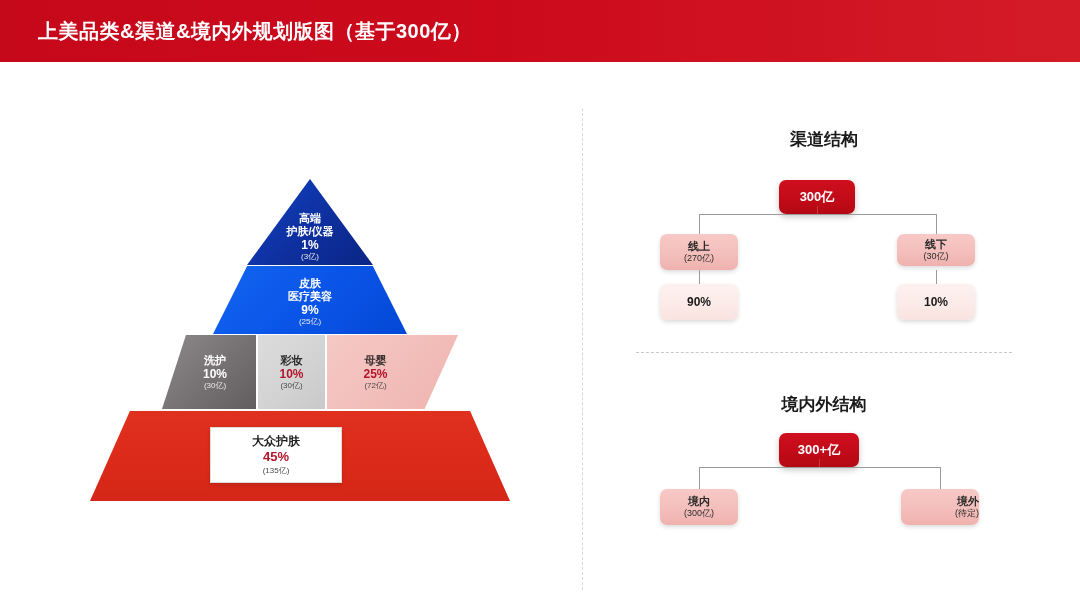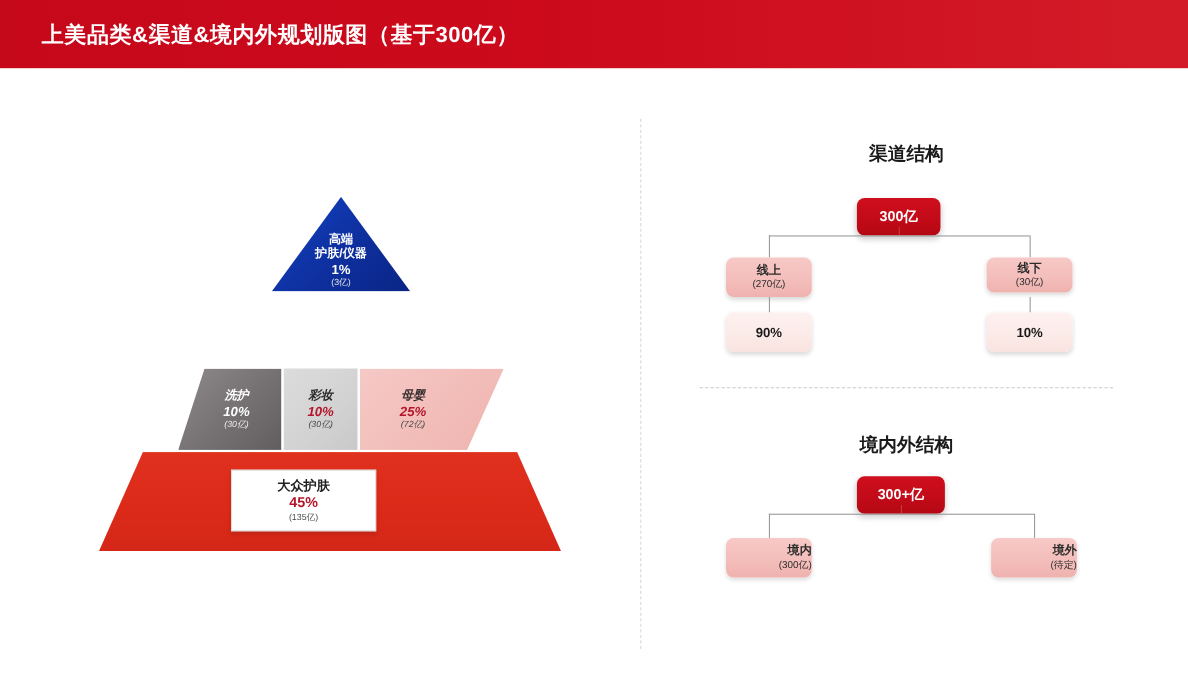--- a/index.html
+++ b/index.html
@@ -66,21 +66,21 @@
 
   
   #tier2 { left: 123px; top: 91px; width: 194px; height: 68px; }
   #tier2 .shape {
     background: linear-gradient(135deg, #1565f0 0%, #0a55e8 50%, #0448d6 100%);
     clip-path: polygon(17.6% 0%, 82.4% 0%, 100% 100%, 0% 100%);
   }
   #tier2 .tier-label { top: 11px; color: #ffffff; }
 
   
-  #tier3 { left: 72px; top: 160px; width: 296px; height: 74px; font-style: italic; }
+  #tier3 { left: 72px; top: 160px; width: 296px; height: 74px; }
   .t3-block { position: absolute; top: 0; height: 74px; }
   #t3-a { left: 0px; width: 94px; }
   #t3-a .shape {
     background: linear-gradient(135deg, #8e8a8c 0%, #757173 55%, #625e60 100%);
     clip-path: polygon(25.5% 0%, 100% 0%, 100% 100%, 0% 100%);
   }
   #t3-a .tier-label { top: 19px; color: #ffffff; left: 14px; right: 2px; }
   #t3-b { left: 96px; width: 67px; }
   #t3-b .shape { background: linear-gradient(135deg, #dcdcdc 0%, #d2d2d2 60%, #c9c9c9 100%); }
   #t3-b .tier-label { top: 19px; color: #2a2a2a; }
@@ -162,20 +162,29 @@
     <div class="tier" id="tier1">
       <div class="shape"></div>
       <div class="tier-label">
         <span class="t-name">高端</span>
         <span class="t-name2">护肤/仪器</span>
         <span class="t-pct">1%</span>
         <span class="t-amt amt-white">(3亿)</span>
       </div>
     </div>
 
+    <div class="tier" id="tier2">
+      <div class="shape"></div>
+      <div class="tier-label">
+        <span class="t-name">皮肤</span>
+        <span class="t-name2">医疗美容</span>
+        <span class="t-pct">9%</span>
+        <span class="t-amt amt-white">(25亿)</span>
+      </div>
+    </div>
 
     <div class="tier" id="tier3">
       <div class="t3-block tier" id="t3-a">
         <div class="shape"></div>
         <div class="tier-label">
           <span class="t-name">洗护</span>
           <span class="t-pct">10%</span>
           <span class="t-amt amt-white">(30亿)</span>
         </div>
       </div>
@@ -236,21 +245,21 @@
   <div class="section-title" id="region-title">境内外结构</div>
 
   <div class="tree" id="region-tree">
     <div class="node node-root" style="left:143px; top:7px; width:80px; height:34px;">300+亿</div>
 
     <div class="conn conn-v conn-red" style="left:183px; top:41px; height:8px;"></div>
     <div class="conn conn-h" style="left:63px; top:49px; width:241px;"></div>
     <div class="conn conn-v" style="left:63px; top:49px; height:22px;"></div>
     <div class="conn conn-v" style="left:304px; top:49px; height:22px;"></div>
 
-    <div class="node node-mid" style="left:24px; top:71px; width:78px; height:36px;align-items:flex-end;">
+    <div class="node node-mid" style="left:24px; top:71px; width:78px; height:36px;">
       <span class="n-title">境内</span>
       <span class="n-sub">(300亿)</span>
     </div>
     <div class="node node-mid" style="left:265px; top:71px; width:78px; height:36px;align-items:flex-end;">
       <span class="n-title">境外</span>
       <span class="n-sub">(待定)</span>
     </div>
   </div>
 
 </div>

